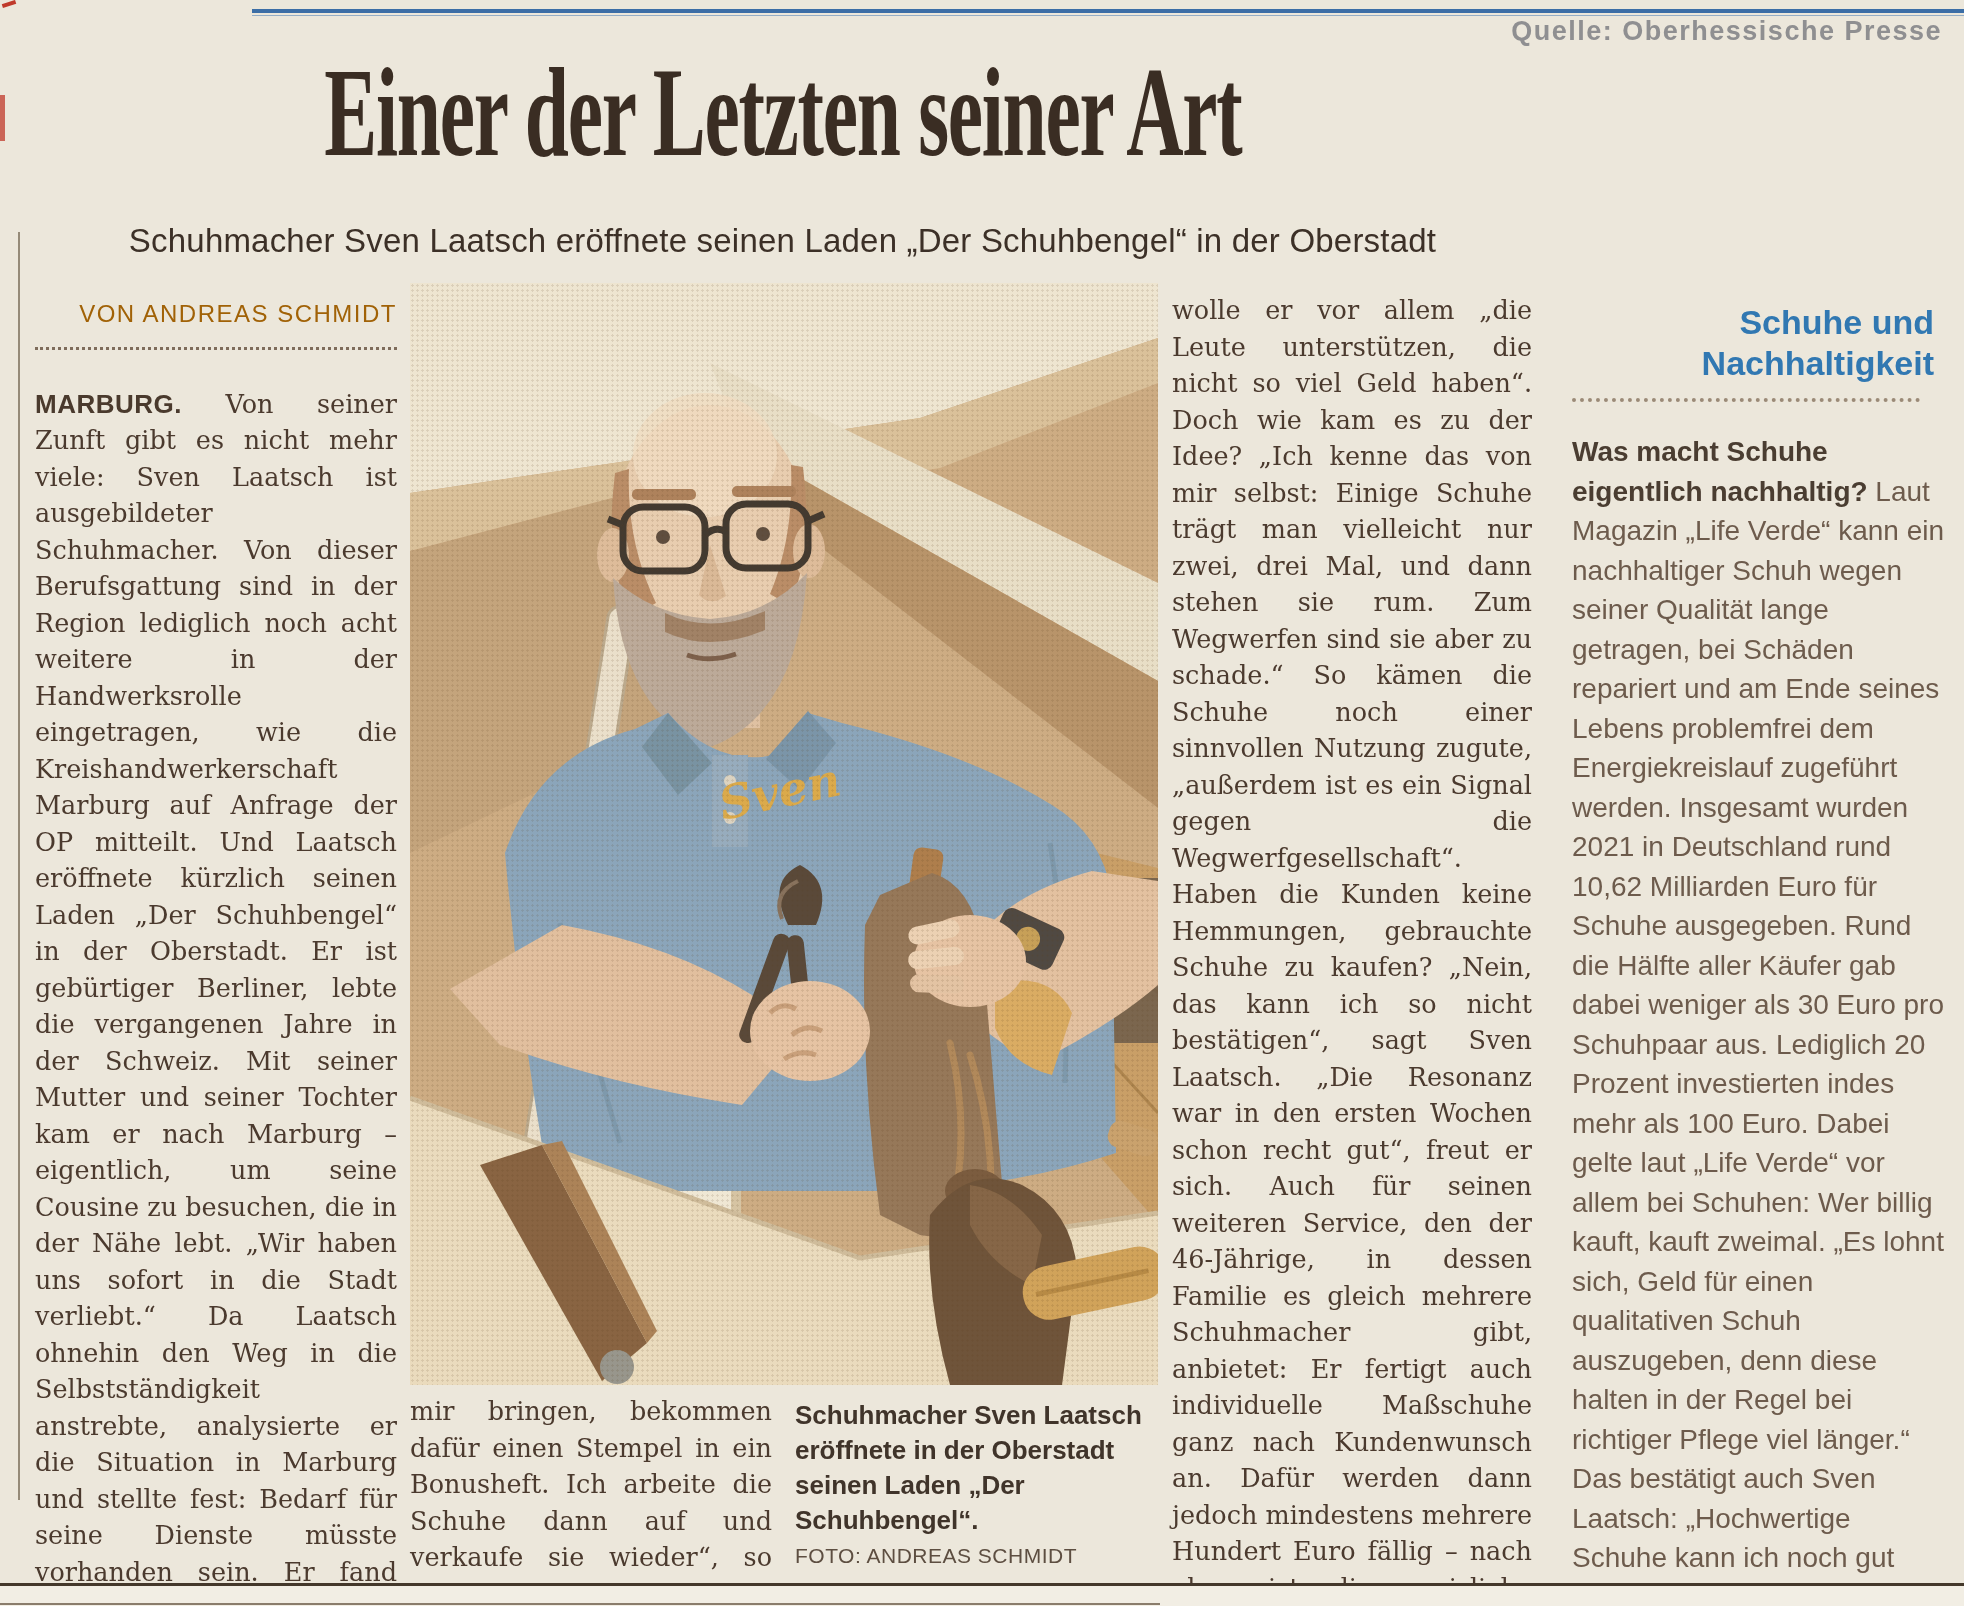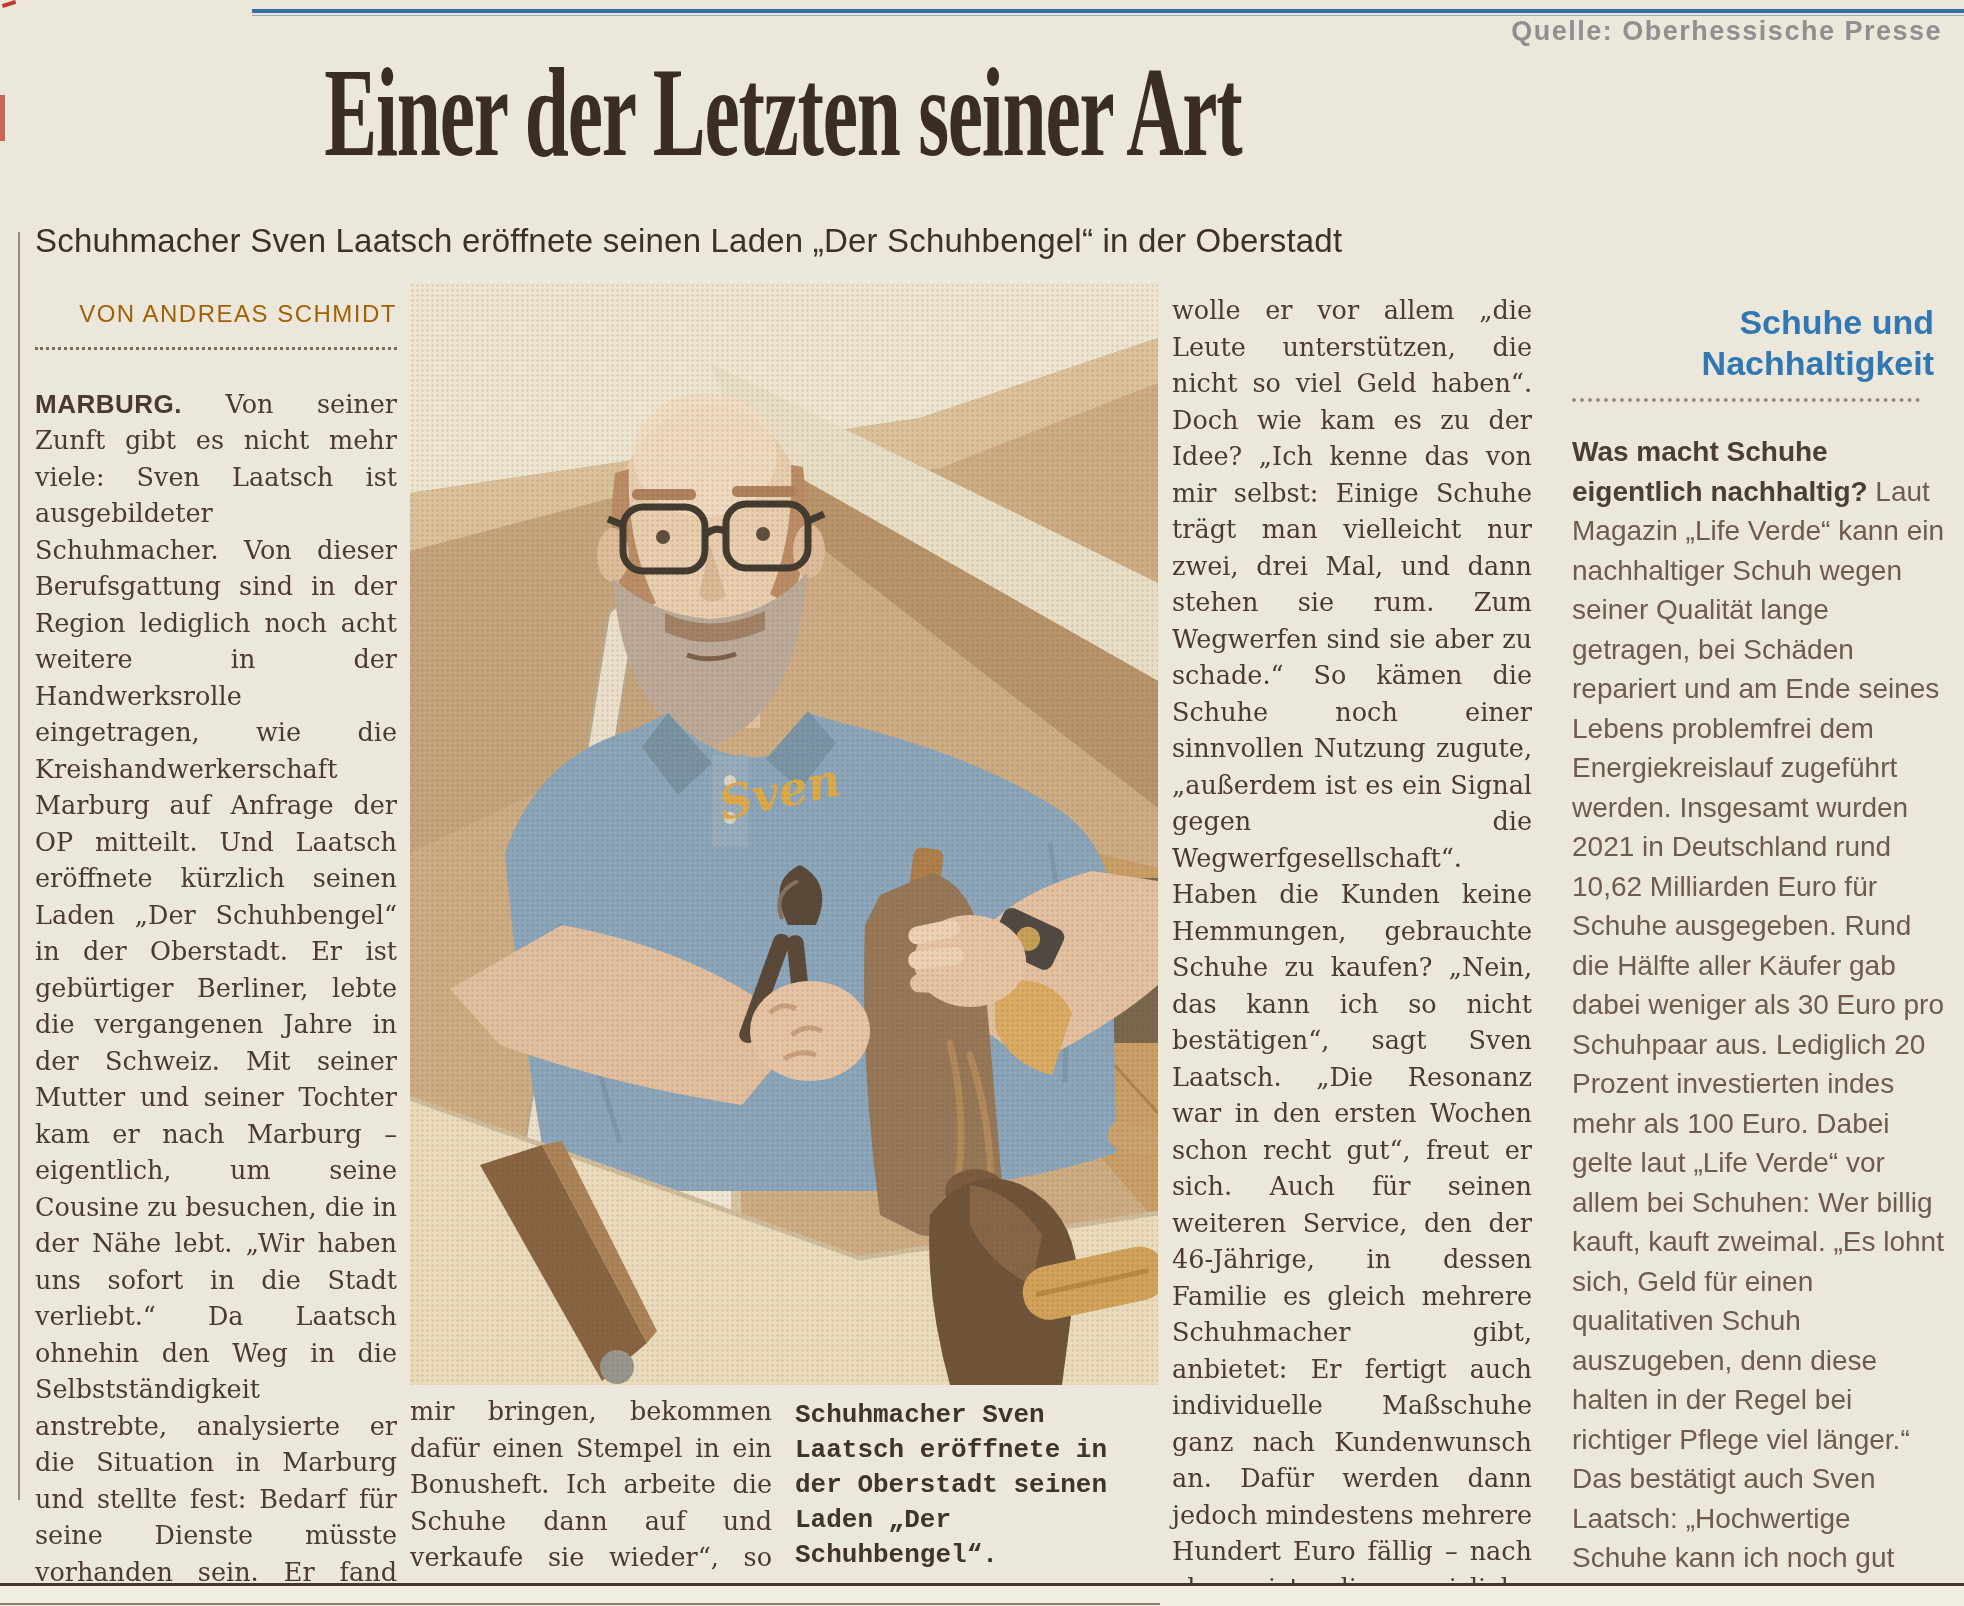--- a/index.html
+++ b/index.html
@@ -22,21 +22,21 @@
     position:absolute;right:22px;top:16px;
     font-family:"Liberation Sans", sans-serif;font-weight:bold;
     font-size:27px;letter-spacing:1.5px;color:#8f8f91;
   }
   .headline-wrap{position:absolute;left:35px;top:48px;width:1495px;text-align:center;}
   .headline{
     display:inline-block;transform:scaleX(0.63);transform-origin:center;
     font-family:"Liberation Serif", serif;font-weight:bold;
     font-size:126px;line-height:130px;color:#3a2d23;letter-spacing:-2px;white-space:nowrap;
   }
-  .subheadline-wrap{position:absolute;left:35px;top:222px;width:1495px;}
+  .subheadline-wrap{position:absolute;left:35px;top:222px;width:1495px;text-align:center;}
   .subheadline{
     font-family:"Liberation Sans", sans-serif;font-size:33px;color:#3c3027;letter-spacing:.2px;
   }
 
   .col{position:absolute;text-align:justify;font-size:25.5px;line-height:36.5px;}
   .col p{margin:0;}
   .col1{left:35px;top:296px;width:362px;}
   .col2{left:410px;top:1393px;width:362px;}
   .col4{left:1172px;top:292px;width:360px;}
 
@@ -59,21 +59,21 @@
   .photo svg{display:block;width:100%;height:100%;}
   .photo-halftone{
     position:absolute;inset:0;pointer-events:none;
     background-image:radial-gradient(rgba(88,58,28,0.13) 1.2px, transparent 1.4px);
     background-size:5px 5px;
   }
   .photo-tint{position:absolute;inset:0;pointer-events:none;background:rgba(235,218,190,0.12);}
 
   .caption-block{position:absolute;left:795px;top:1398px;width:360px;}
   .caption-text{
-    font-family:Liberation Mono, monospace;font-weight:bold;
+    font-family:Liberation Sans, sans-serif;font-weight:bold;
     font-size:26px;line-height:35px;color:#40342a;margin:0;text-align:left;
   }
   .caption-credit{
     font-family:"Liberation Sans", sans-serif;font-size:21px;color:#5d4e41;
     letter-spacing:.5px;text-align:left;margin-top:6px;
   }
 
   .sidebar{position:absolute;left:1572px;top:302px;width:372px;}
   .sidebar-title{
     font-family:"Liberation Sans", sans-serif;font-weight:bold;

